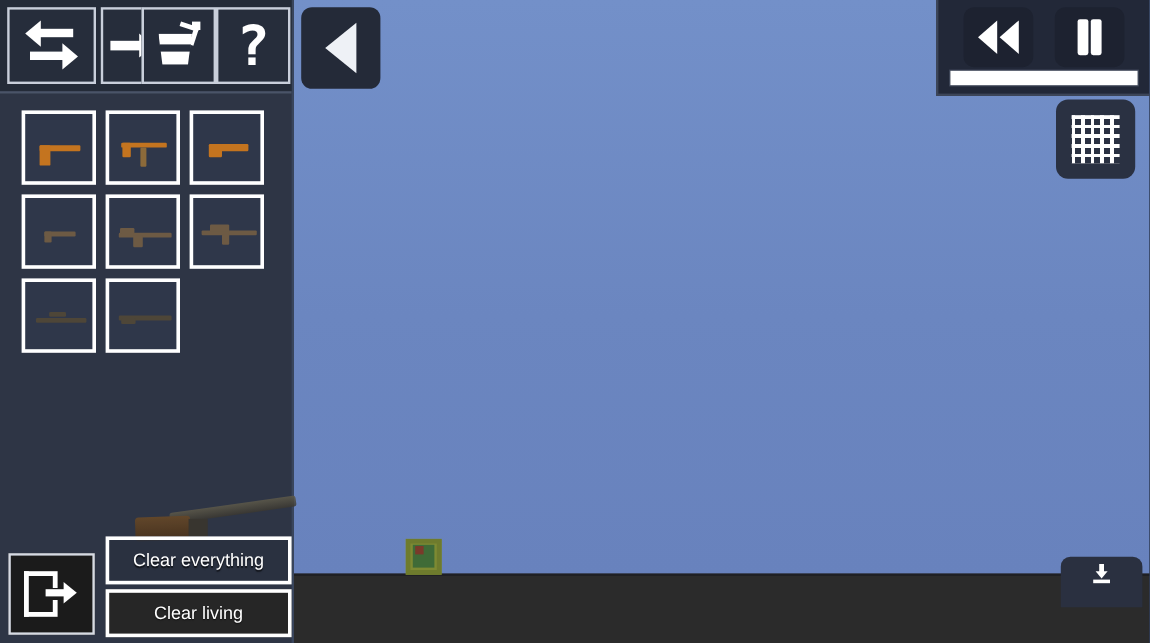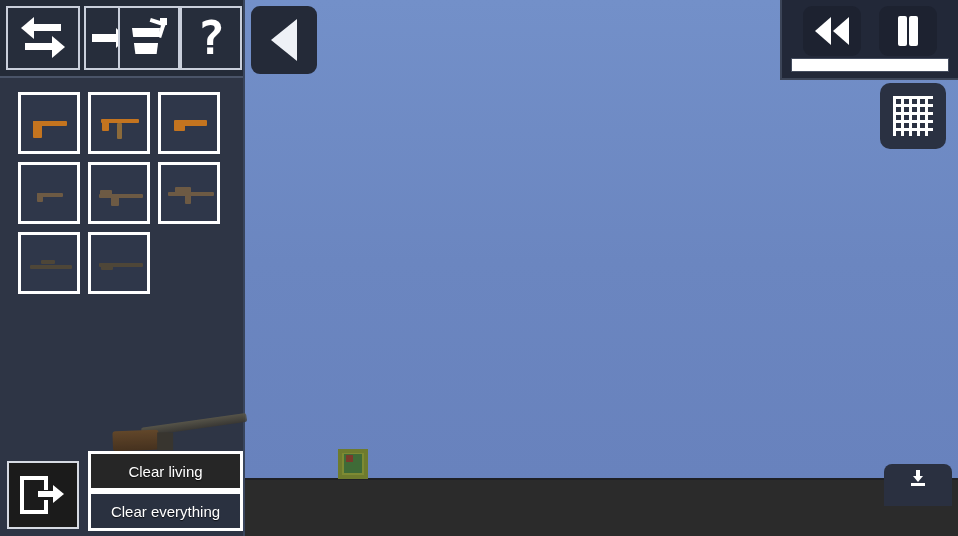--- a/index.html
+++ b/index.html
@@ -459,25 +459,25 @@
 
     <div class="exit-btn">
       <div class="ico-exit">
         <div class="box"></div>
         <div class="shaft"></div>
         <div class="tip"></div>
       </div>
     </div>
 
     <div class="clear-stack">
+      <div class="clear-btn translucent">
+        <span>Clear everything</span>
+      </div>
       <div class="clear-btn solid">
         <span>Clear living</span>
-      </div>
-      <div class="clear-btn translucent">
-        <span>Clear everything</span>
       </div>
     </div>
   </div>
 
   <div class="collapse-btn">
     <div class="tri-left"></div>
   </div>
 
   <div class="playback-panel">
     <div class="pb-btn rewind">

